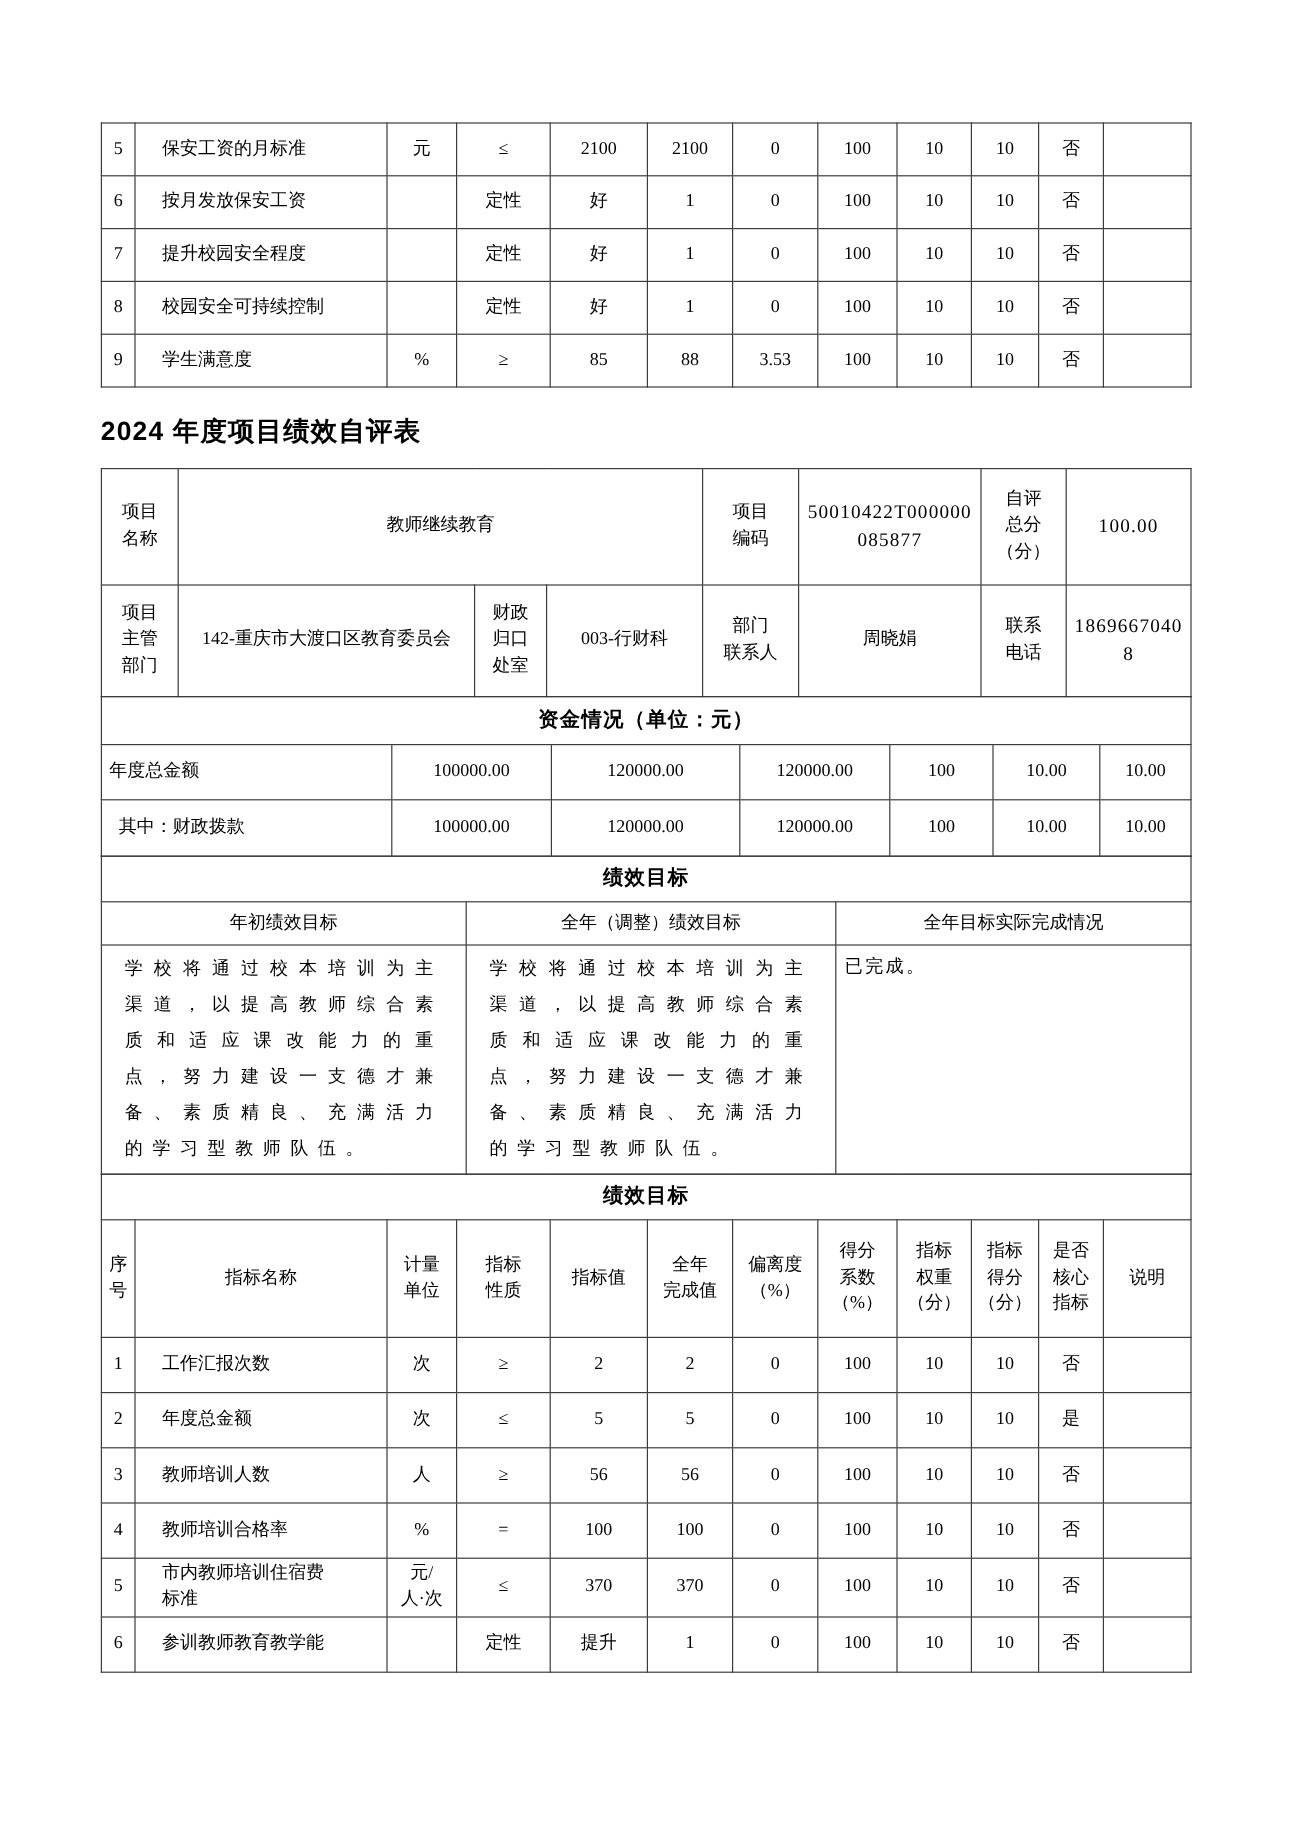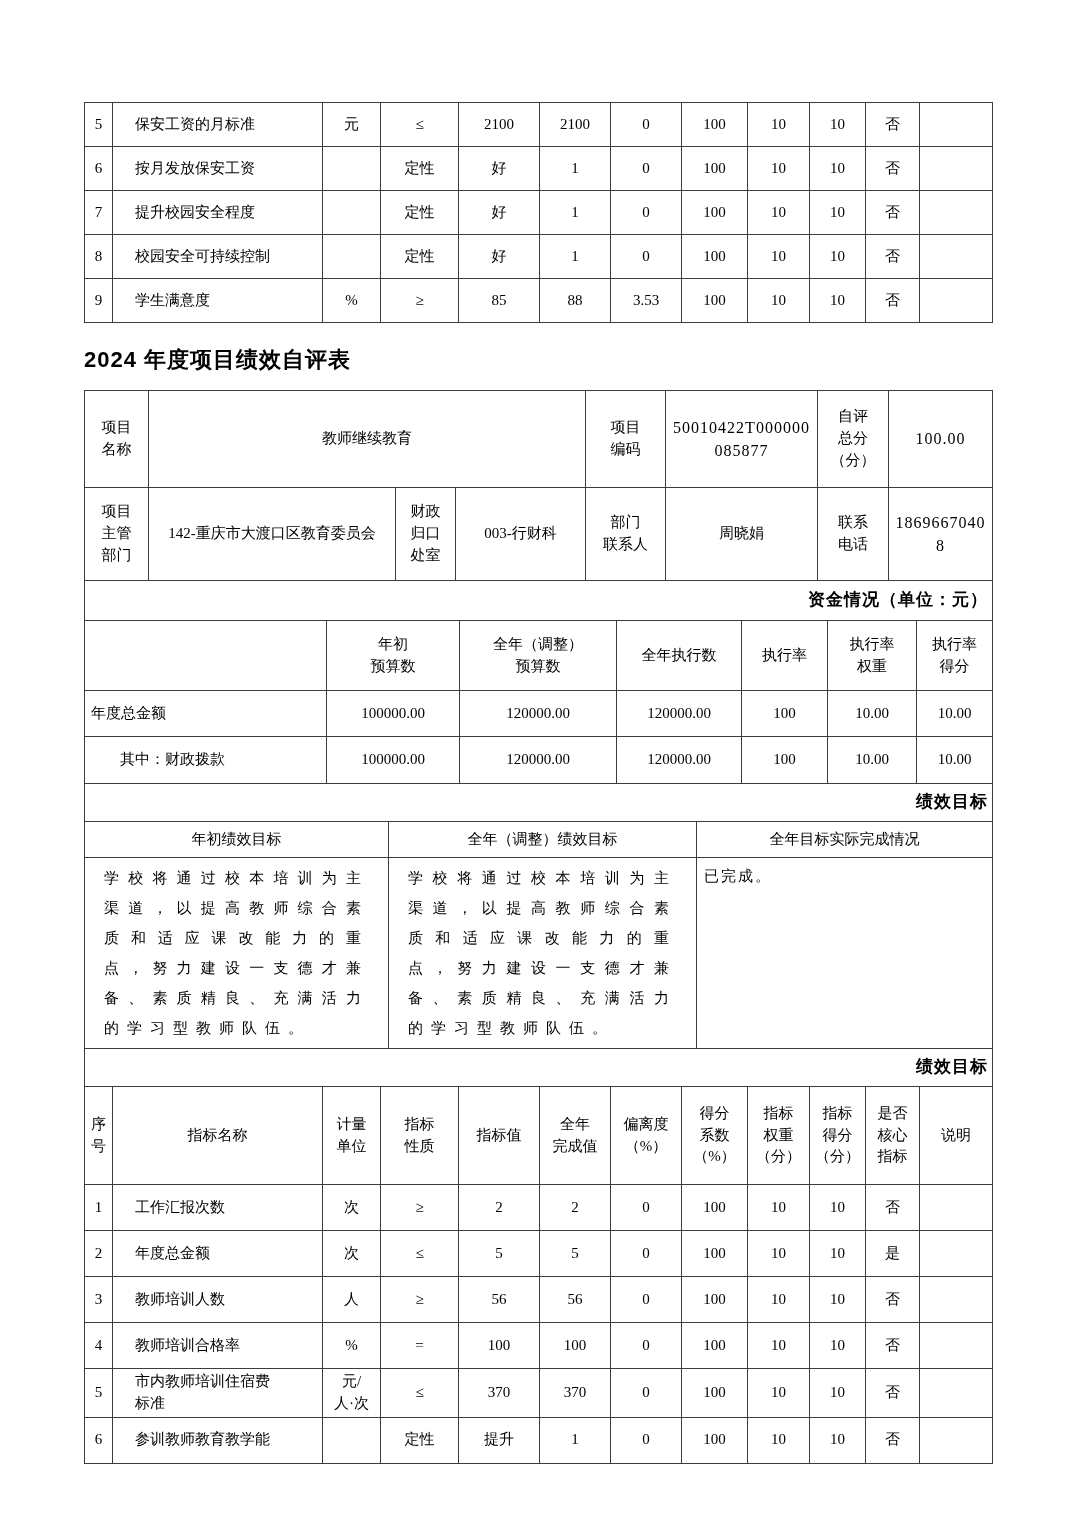--- a/index.html
+++ b/index.html
@@ -11,25 +11,25 @@
   }
   table { border-collapse:collapse; table-layout:fixed; width:908px; }
   td {
     border:1px solid #3c3c3c; font-size:15px; text-align:center;
     vertical-align:middle; padding:2px 4px; box-sizing:border-box;
     overflow:hidden; line-height:1.45;
   }
   .pre { white-space:pre-line; }
   .namecell { text-align:left; padding-left:22px; white-space:pre-line; text-align-last:left; }
   .leftcell { text-align:left; padding-left:6px; }
-  .indent { padding-left:35px; }
+  .indent { padding-left:14px; }
   .num { font-size:16px; letter-spacing:1px; word-break:break-all; }
   .section-head {
     font-family:Liberation Serif, serif; font-weight:bold;
-    font-size:17px; letter-spacing:1px;text-align:right;
+    font-size:17px; letter-spacing:1px;
   }
   .doc-title {
     font-family:"Liberation Sans", sans-serif; font-weight:bold;
     font-size:22px; letter-spacing:1px;
     margin:22px 0 15px 0; width:908px;
   }
   .goal-text {
     text-align:justify; letter-spacing:8px; line-height:30px;
     vertical-align:top; padding:5px 19px;
   }
@@ -192,33 +192,20 @@
           <col style="width:133px">
           <col style="width:157px">
         <col style="width:125px">
           <col style="width:86px">
           <col style="width:89px">
         <col style="width:76px">
       </colgroup>
       <tbody>
         <tr class="h40">
           <td colspan="7" class="section-head">资金情况（单位：元）</td>
-        </tr>
-        <tr class="h70">
-          <td class="pre"></td>
-          <td class="pre">年初
-预算数</td>
-          <td class="pre">全年（调整）
-预算数</td>
-          <td class="pre">全年执行数</td>
-          <td class="pre">执行率</td>
-          <td class="pre">执行率
-权重</td>
-          <td class="pre">执行率
-得分</td>
         </tr>
         <tr class="h46">
           <td class="leftcell">年度总金额</td>
           <td>100000.00</td>
           <td>120000.00</td>
           <td>120000.00</td>
           <td>100</td>
           <td>10.00</td>
           <td>10.00</td>
         </tr>

